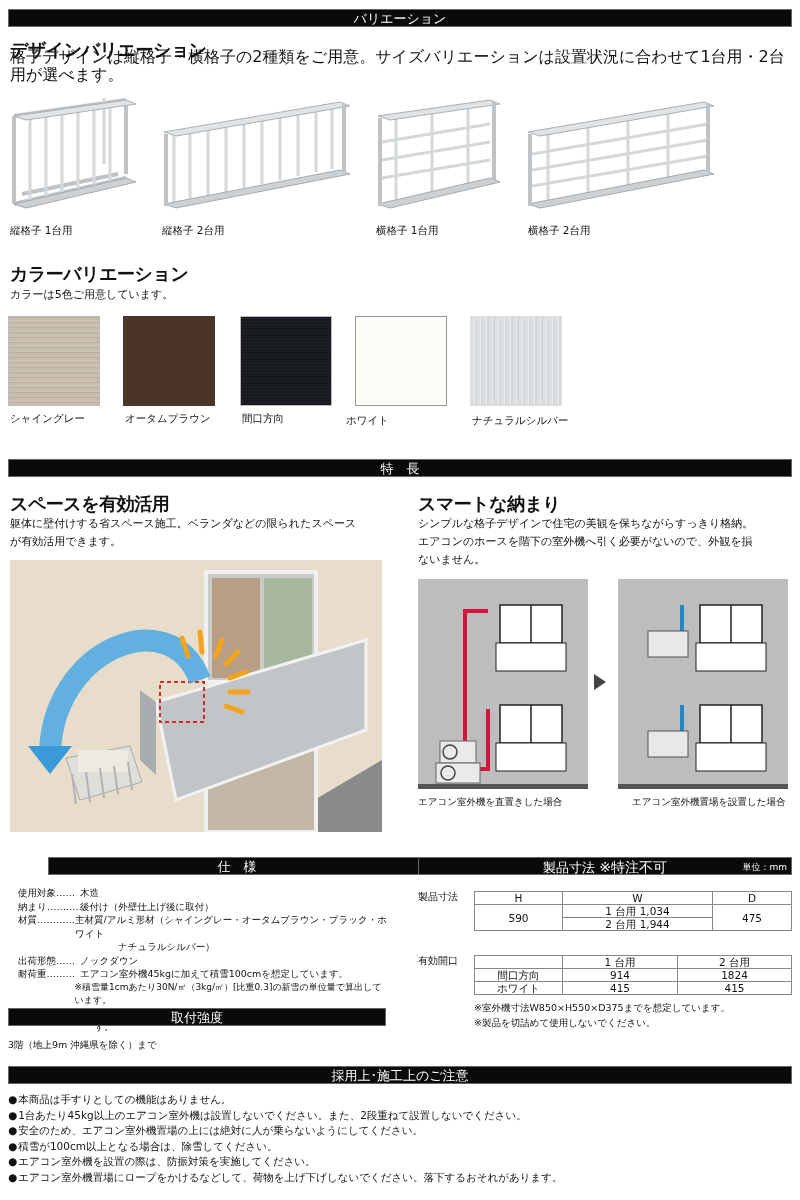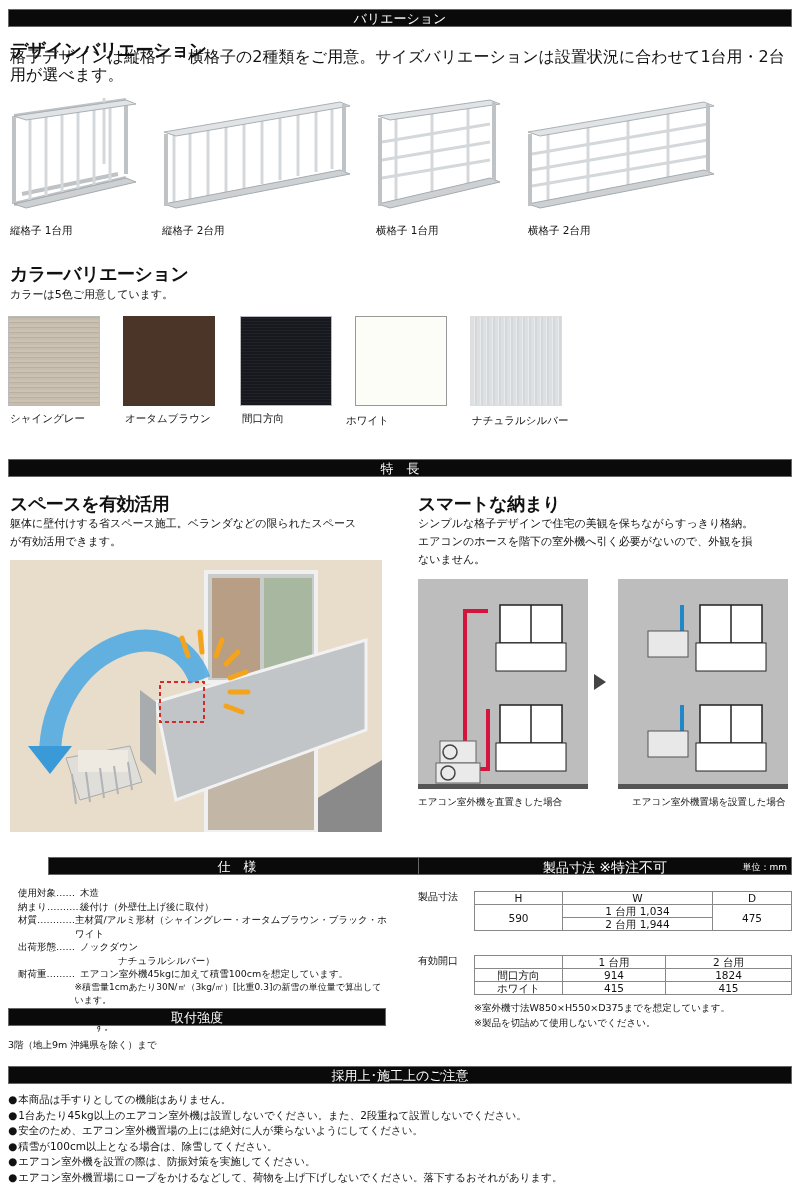--- a/index.html
+++ b/index.html
@@ -222,26 +222,26 @@
     </div>
   <div class="spec-row">
       <span class="spec-label">納まり…………</span>
       <span>後付け（外壁仕上げ後に取付）</span>
     </div>
   <div class="spec-row">
       <span class="spec-label">材質…………</span>
       <span>主材質/アルミ形材（シャイングレー・オータムブラウン・ブラック・ホワイト</span>
     </div>
   <div class="spec-row">
+      <span class="spec-label"></span>
+      <span>　　　　ナチュラルシルバー）</span>
+    </div>
+  <div class="spec-row">
       <span class="spec-label">出荷形態……</span>
       <span>ノックダウン</span>
-    </div>
-  <div class="spec-row">
-      <span class="spec-label"></span>
-      <span>　　　　ナチュラルシルバー）</span>
     </div>
   <div class="spec-row">
       <span class="spec-label">耐荷重………</span>
       <span>エアコン室外機45kgに加えて積雪100cmを想定しています。</span>
     </div>
   <div class="spec-row">
       <span class="spec-label"></span>
       <span style="font-size:9px;">※積雪量1cmあたり30N/㎡（3kg/㎡）[比重0.3]の新雪の単位量で算出しています。</span>
     </div>
   <div class="spec-row">
@@ -278,21 +278,21 @@
     <td>2 台用 1,944</td>
   </tr>
 </tbody>
   </table>
 
 <div class="abs" style="left:418px; top:954px; font-size:10px;">有効開口</div>
 <table class="abs dim" style="left:474px; top:955px; width:318px;">
   <tbody>
       <tr>
     <td style="width:88px;"></td>
-    <td style="width:103px;">1 台用</td>
+    <td style="width:115px;">1 台用</td>
     <td>2 台用</td>
   </tr>
   <tr>
     <td>間口方向</td>
     <td>914</td>
     <td>1824</td>
   </tr>
   <tr>
     <td>ホワイト</td>
     <td>415</td>

